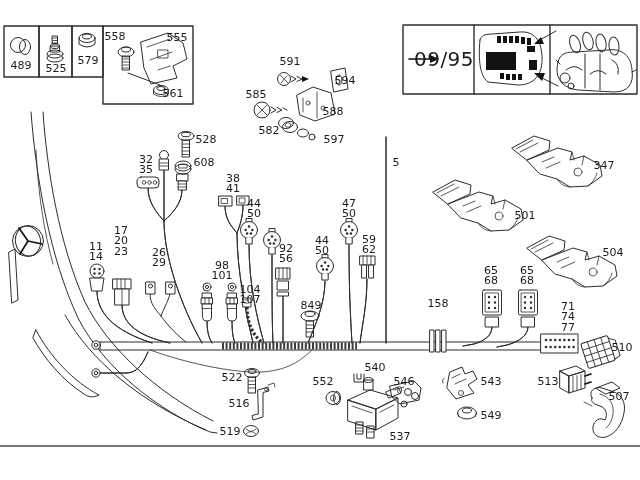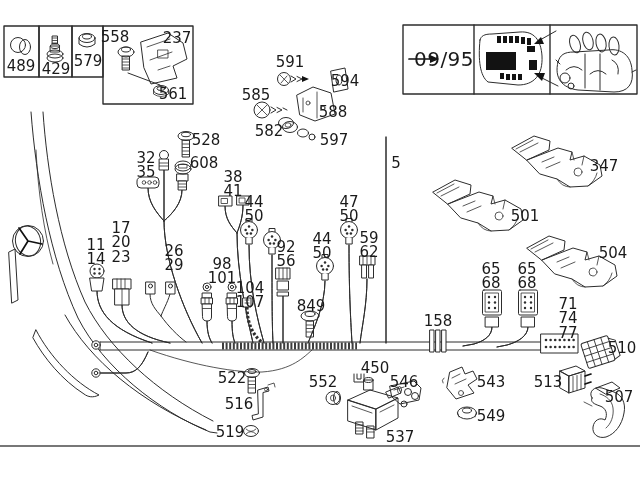--- a/index.html
+++ b/index.html
@@ -19,21 +19,21 @@
   #art .white{fill:#ffffff}
   #art .wo{stroke:#2d2d2d;stroke-width:3.4;fill:none}
   #art .wi{stroke:#ffffff;stroke-width:1.7;fill:none}
   #art .blk{stroke:#111;stroke-width:1.7}
   #art .braid{stroke:#3d3d3d;stroke-width:7;stroke-dasharray:2 1.6;stroke-linecap:butt}
   #art .chain{stroke:#2d2d2d;stroke-width:3.2;stroke-dasharray:2.5 2;stroke-linecap:butt}
   #art .thin{stroke-width:.8}
   #art .rule{stroke:#4a4a4a;stroke-width:1.5}
   .co{
     position:absolute;transform:translate(-50%,-50%);
-    font-size:15px;line-height:.95;color:#1a1a1a;
+    font-size:11px;line-height:.95;color:#1a1a1a;
     white-space:pre-line;text-align:center;
   }
   .co.big{font-size:20px;letter-spacing:.5px}
 </style>
 </head>
 <body>
 
 <svg id="art" width="640" height="480" viewBox="0 0 640 480">
   <defs>
     <g id="rc">
@@ -479,24 +479,24 @@
     <polygon points="596,388 612,382 620,388 606,394"></polygon>
     <path d="M592,398 C588,392 594,386 602,388 L614,392 C622,395 626,403 624,413 C622,425 615,434 606,437 C598,439 592,434 593,427 C594,420 600,417 605,420 C608,414 606,408 600,406 C594,404 590,402 592,398 Z"></path>
     <path d="M600,394 C606,396 612,400 613,408 C614,416 611,424 606,428" class="thin"></path>
     <path d="M584,402 L592,406" class="thin"></path>
   </g>
 
   <line x1="0" y1="446" x2="640" y2="446" class="rule"></line>
 </svg>
 
 <div class="co" style="left:21px;top:66px">489</div>
-<div class="co" style="left:56px;top:69px">429</div>
+<div class="co" style="left:56px;top:69px">525</div>
 <div class="co" style="left:88px;top:61px">579</div>
 <div class="co" style="left:115px;top:37px">558</div>
-<div class="co" style="left:177px;top:38px">237</div>
+<div class="co" style="left:177px;top:38px">555</div>
 <div class="co" style="left:173px;top:94px">561</div>
 <div class="co big" style="left:444px;top:59px">09/95</div>
 <div class="co" style="left:290px;top:62px">591</div>
 <div class="co" style="left:345px;top:81px">594</div>
 <div class="co" style="left:256px;top:95px">585</div>
 <div class="co" style="left:333px;top:112px">588</div>
 <div class="co" style="left:269px;top:131px">582</div>
 <div class="co" style="left:334px;top:140px">597</div>
 <div class="co" style="left:206px;top:140px">528</div>
 <div class="co" style="left:204px;top:163px">608</div>
@@ -504,21 +504,21 @@
 35</div>
 <div class="co" style="left:233px;top:184px">38
 41</div>
 <div class="co" style="left:254px;top:209px">44
 50</div>
 <div class="co" style="left:121px;top:242px">17
 20
 23</div>
 <div class="co" style="left:96px;top:252px">11
 14</div>
-<div class="co" style="left:174px;top:258px">26
+<div class="co" style="left:159px;top:258px">26
 29</div>
 <div class="co" style="left:222px;top:271px">98
 101</div>
 <div class="co" style="left:250px;top:295px">104
 107</div>
 <div class="co" style="left:286px;top:254px">92
 56</div>
 <div class="co" style="left:322px;top:246px">44
 50</div>
 <div class="co" style="left:349px;top:209px">47
@@ -530,25 +530,25 @@
 <div class="co" style="left:604px;top:166px">347</div>
 <div class="co" style="left:525px;top:216px">501</div>
 <div class="co" style="left:613px;top:253px">504</div>
 <div class="co" style="left:491px;top:276px">65
 68</div>
 <div class="co" style="left:527px;top:276px">65
 68</div>
 <div class="co" style="left:568px;top:318px">71
 74
 77</div>
-<div class="co" style="left:438px;top:321px">158</div>
+<div class="co" style="left:438px;top:304px">158</div>
 <div class="co" style="left:622px;top:348px">510</div>
 <div class="co" style="left:232px;top:378px">522</div>
 <div class="co" style="left:239px;top:404px">516</div>
 <div class="co" style="left:230px;top:432px">519</div>
 <div class="co" style="left:323px;top:382px">552</div>
-<div class="co" style="left:375px;top:368px">450</div>
+<div class="co" style="left:375px;top:368px">540</div>
 <div class="co" style="left:404px;top:382px">546</div>
 <div class="co" style="left:400px;top:437px">537</div>
 <div class="co" style="left:491px;top:382px">543</div>
 <div class="co" style="left:491px;top:416px">549</div>
 <div class="co" style="left:548px;top:382px">513</div>
 <div class="co" style="left:619px;top:397px">507</div>
 
 </body></html>

